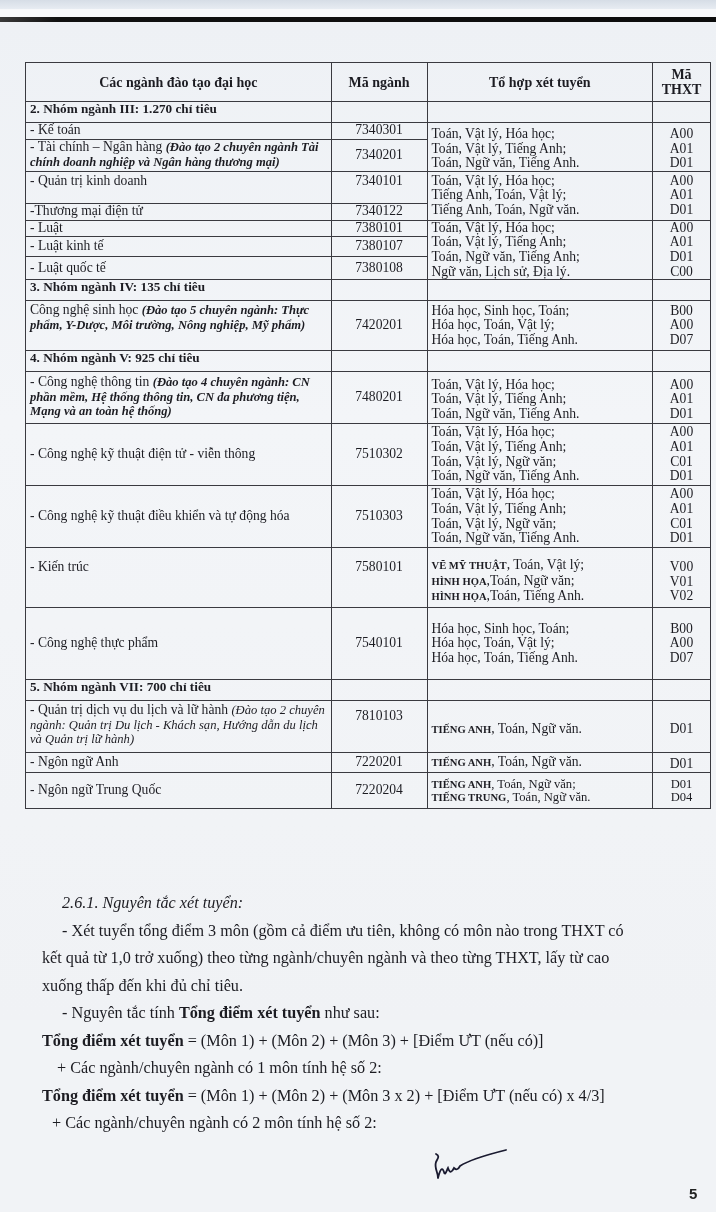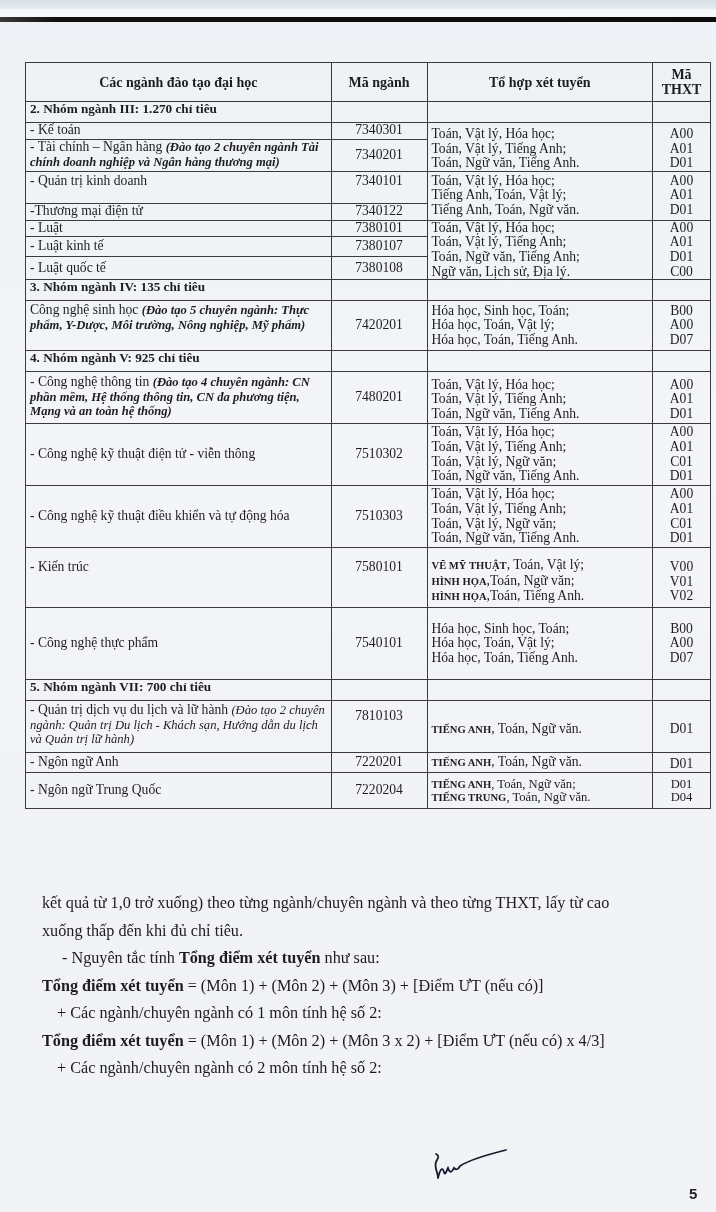--- a/index.html
+++ b/index.html
@@ -306,33 +306,35 @@
         </td>
         <td class="thxt vmid" style="font-size:12.6px;line-height:13px">
           <span class="code-line">D01</span>
           <span class="code-line">D04</span>
         </td>
       </tr>
     </tbody>
   </table>
 
   <div class="body-text">
+    <span class="ln sub-head" style="margin-left:-26px;padding-left:36px">2.6.1. Nguyên tắc xét tuyển:</span>
+    <span class="ln" style="margin-left:10px">- Xét tuyển tổng điểm 3 môn (gồm cả điểm ưu tiên, không có môn nào trong THXT có</span>
     <span class="ln" style="margin-left:-10px">kết quả từ 1,0 trở xuống) theo từng ngành/chuyên ngành và theo từng THXT, lấy từ cao</span>
     <span class="ln" style="margin-left:-10px">xuống thấp đến khi đủ chỉ tiêu.</span>
     <span class="ln" style="margin-left:10px">
       <span>- Nguyên tắc tính </span><b>Tổng điểm xét tuyển</b><span> như sau:</span>
     </span>
     <span class="ln" style="margin-left:-10px">
       <b>Tổng điểm xét tuyển</b><span> = (Môn 1) + (Môn 2) + (Môn 3) + [Điểm ƯT (nếu có)]</span>
     </span>
     <span class="ln" style="margin-left:5px">+ Các ngành/chuyên ngành có 1 môn tính hệ số 2:</span>
     <span class="ln" style="margin-left:-10px">
       <b>Tổng điểm xét tuyển</b><span> = (Môn 1) + (Môn 2) + (Môn 3 x 2) + [Điểm ƯT (nếu có) x 4/3]</span>
     </span>
-    <span class="ln" style="margin-left:5px">+ Các ngành/chuyên ngành có 2 môn tính hệ số 2:</span>
+    <span class="ln" style="">+ Các ngành/chuyên ngành có 2 môn tính hệ số 2:</span>
   </div>
 
   <svg class="signature" viewBox="0 0 80 40">
     <path d="M4 6 C8 8, 6 10, 4 14 C2 20, 6 24, 6 30 M6 30 C8 22, 10 18, 12 24 C13 28, 14 24, 16 20 C18 26, 20 24, 22 20 C24 22, 26 22, 28 18 C34 14, 50 8, 74 2" fill="none" stroke="#1a1a30" stroke-width="1.8" stroke-linecap="round"></path>
   </svg>
 
   <div class="page-num">5</div>
 </div>
 
 </body></html>

